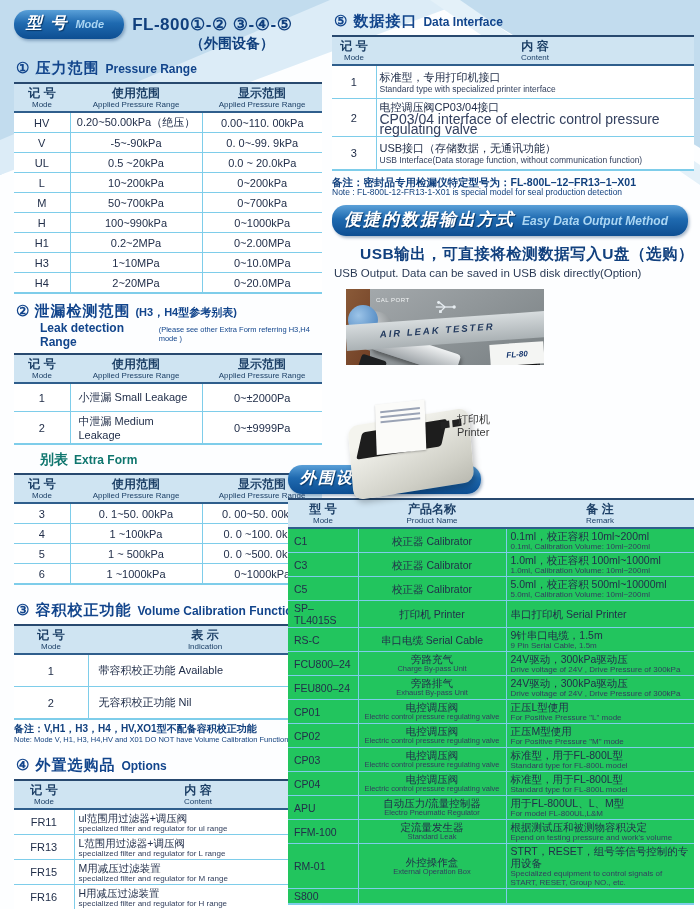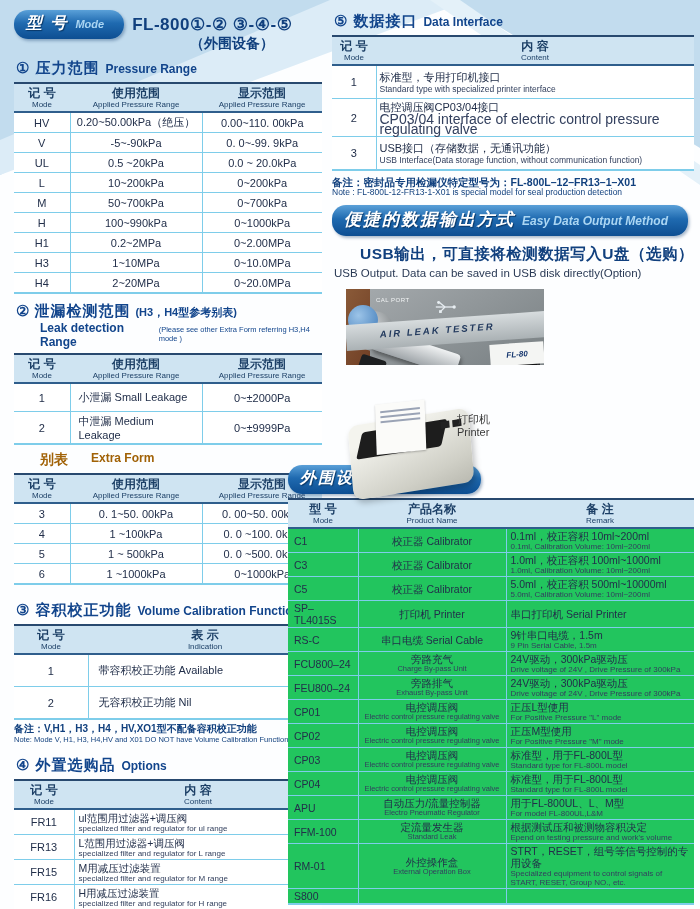--- a/index.html
+++ b/index.html
@@ -36,21 +36,21 @@
   
   .sechead{display:flex;align-items:baseline;gap:6px;color:#12458c;margin:6px 0 4px 2px;}
   .sechead .num{font-size:15px;font-weight:bold;}
   .sechead .cn{font-size:15px;font-weight:bold;letter-spacing:1px;white-space:nowrap;}
   .sechead .en{font-size:12px;font-weight:bold;white-space:nowrap;}
   .sechead2{color:#12458c;margin:8px 0 4px 2px;}
   .sechead2 .l1{display:flex;align-items:baseline;gap:5px;}
   .sechead2 .cnsmall{font-size:11px;font-weight:bold;}
   .sechead2 .l2{margin-left:24px;display:flex;align-items:baseline;gap:4px;}
   .sechead2 .ensmall{font-size:7.5px;}
-  .extrahead{display:flex;align-items:flex-start;gap:23px;color:#a16207;margin:6px 0 4px 26px;}
+  .extrahead{display:flex;align-items:center;gap:6px;color:#0f766e;margin:6px 0 4px 26px;}
   .extrahead .cn{font-size:14px;font-weight:bold;}
   .extrahead .en{font-size:12px;font-weight:bold;}
 
   
   table.t{border-collapse:collapse;width:100%;border-top:2px solid #28496f;table-layout:fixed;}
   .t th{background:#cfe4f2;border-bottom:2px solid #2f5e8c;padding:2px 2px;vertical-align:middle;}
   .t th .hcn{display:block;font-size:12px;font-weight:bold;color:#1c3f66;line-height:14px;}
   .t th .hen{display:block;font-size:8px;font-weight:normal;color:#1c3f66;line-height:9px;}
   .t td{border-left:1px solid #7ecdea;padding:2px 3px;vertical-align:middle;
         font-size:11px;color:#222f4a;text-align:center;background:#ffffff;}

